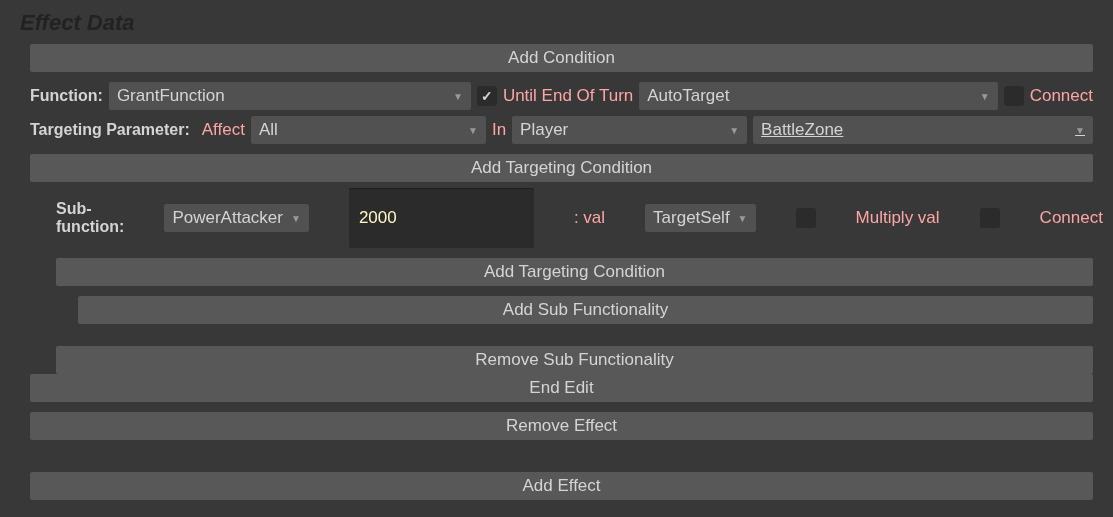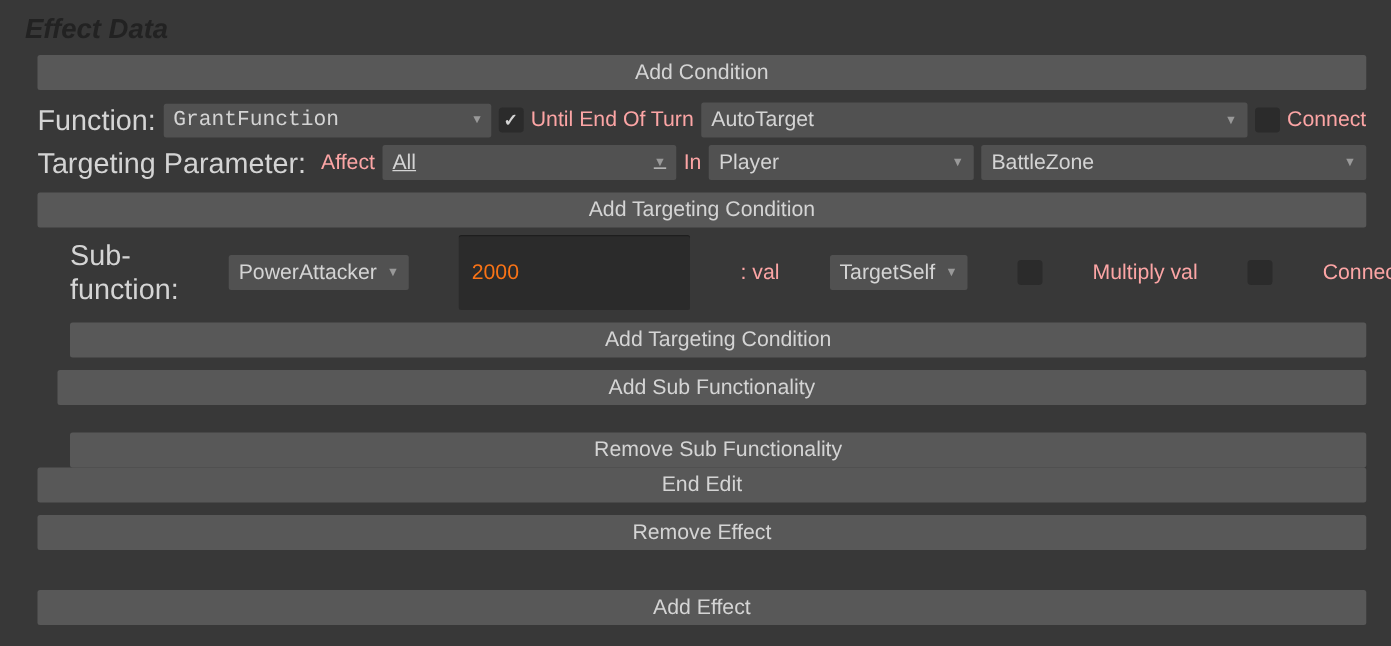--- a/index.html
+++ b/index.html
@@ -39,22 +39,22 @@
       align-items: center;
       gap: 6px;
       margin-top: 10px;
     }
     .label {
       color: #fca5a5;
       font-size: 17px;
       white-space: nowrap;
     }
     .bold-label {
-      font-weight: normal;
-      font-size: 23px;
+      font-weight: bold;
+      font-size: 16px;
     }
     .select {
       background: #515151;
       color: #d4d4d4;
       border: none;
       padding: 4px 8px;
       font-size: 17px;
       border-radius: 2px;
       display: flex;
       justify-content: space-between;
@@ -81,21 +81,21 @@
       flex-shrink: 0;
     }
     .checkbox.checked::after {
       content: "✓";
       color: #d4d4d4;
       font-size: 14px;
       font-weight: bold;
     }
     .input-field {
       background: #2b2b2b;
-      color: #f97316;
+      color: #fef9c3;
       border: none;
       padding: 20px 10px;
       font-size: 17px;
       border-radius: 2px;
     }
     .shadow-top{
       box-shadow: inset 0 1px 0 rgba(0,0,0,0.3);
     }
     .section-indent-1 {
       margin-left: 26px;
@@ -108,47 +108,47 @@
 </head>
 <body>
 
 <div class="title">Effect Data</div>
 
 <div style="margin-left: 10px;">
   <button class="btn">Add Condition</button>
 
   <div class="row">
     <span class="bold-label">Function:</span>
-    <div class="select" style="width: 262px; font-family: Liberation Mono, monospace;">
+    <div class="select" style="width: 362px;">
       <span class="select-text">GrantFunction</span>
       <span class="chevron">▼</span>
     </div>
     <div class="checkbox checked"></div>
     <span class="label">Until End Of Turn</span>
     <div class="select" style="flex:1;">
       <span class="select-text">AutoTarget</span>
       <span class="chevron">▼</span>
     </div>
     <div class="checkbox"></div>
     <span class="label">Connect</span>
   </div>
 
   <div class="row" style="margin-top:6px;">
     <span class="bold-label">Targeting Parameter:</span>
     <span class="label" style="margin-left:6px;">Affect</span>
-    <div class="select" style="width: 235px; text-decoration: underline;">
+    <div class="select" style="width: 235px;">
       <span class="select-text">All</span>
       <span class="chevron">▼</span>
     </div>
     <span class="label">In</span>
-    <div class="select" style="width: 212px;">
+    <div class="select" style="width: 235px;">
       <span class="select-text">Player</span>
       <span class="chevron">▼</span>
     </div>
-    <div class="select" style="flex:1;">
+    <div class="select" style="flex:1;text-decoration:underline;">
       <span class="select-text">BattleZone</span>
       <span class="chevron">▼</span>
     </div>
   </div>
 
   <div style="margin-top:10px;">
     <button class="btn">Add Targeting Condition</button>
   </div>
 
   <div class="row section-indent-1" style="margin-top:6px;">
@@ -166,21 +166,21 @@
     <div class="checkbox"></div>
     <span class="label">Multiply val</span>
     <div class="checkbox"></div>
     <span class="label">Connect</span>
   </div>
 
   <div class="section-indent-1" style="margin-top:10px;">
     <button class="btn">Add Targeting Condition</button>
   </div>
 
-  <div class="section-indent-2" style="margin-top:10px;margin-left:16px;">
+  <div class="section-indent-2" style="margin-top:10px;">
     <button class="btn">Add Sub Functionality</button>
   </div>
 
   <div class="section-indent-1" style="margin-top:22px;">
     <button class="btn">Remove Sub Functionality</button>
   </div>
 
   <div style="">
     <button class="btn">End Edit</button>
   </div>

